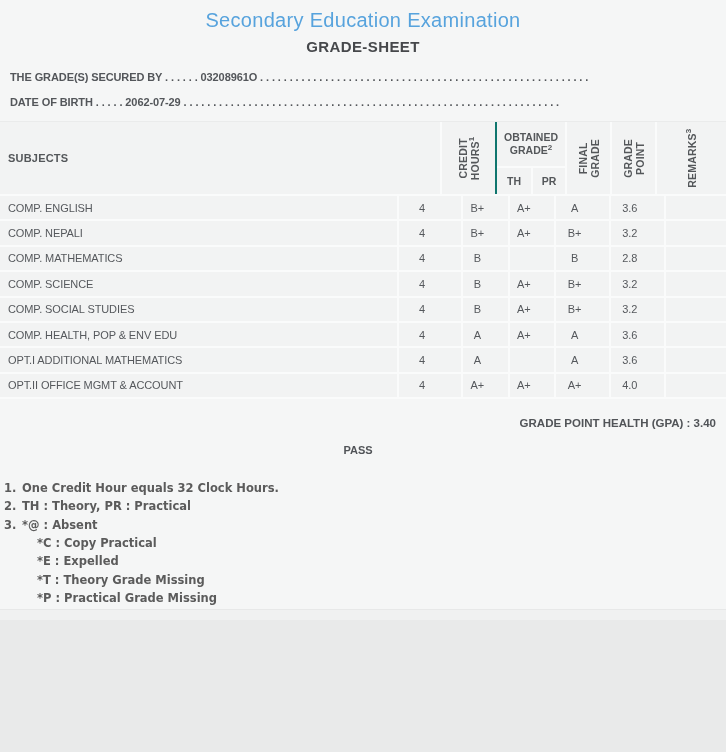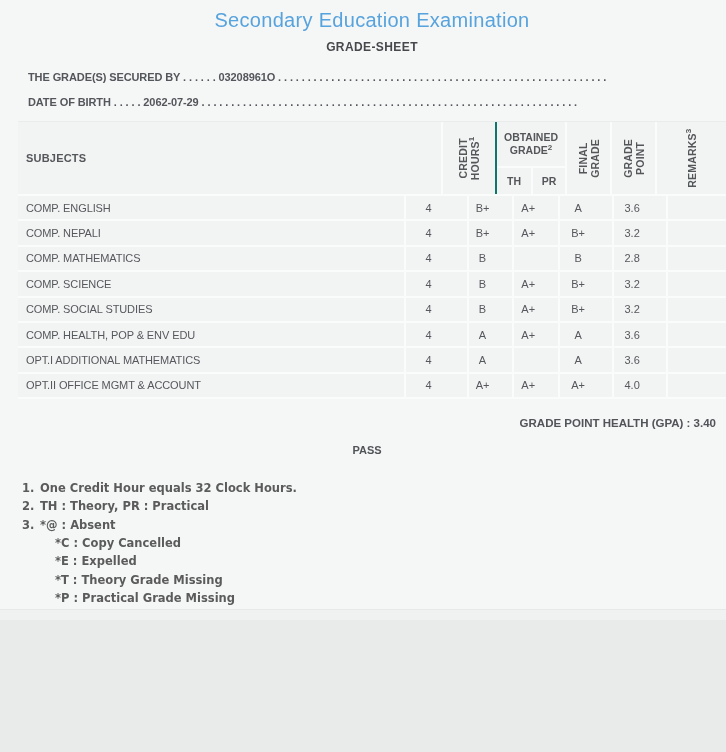--- a/index.html
+++ b/index.html
@@ -5,36 +5,35 @@
   html,body{margin:0;padding:0;background:#e9eaea;}
   .sheet{
     position:relative;
     width:726px;height:620px;
     margin:0 auto;
     background:#f5f6f6;
     overflow:hidden;
     font-family:"Liberation Sans",sans-serif;
     color:#54575a;
     box-sizing:border-box;
-    padding-left:18px;
   }
   
   .page-title{
     margin-top:8px;
     text-align:center;
     font-size:20px;
     font-weight:400;
     letter-spacing:.3px;
     color:#57a3dd;
     line-height:24px;
   }
   .page-subtitle{
     margin-top:7px;
     text-align:center;
-    font-size:12px;
+    font-size:15px;
     font-weight:700;
     letter-spacing:.4px;
     color:#46484b;
     line-height:16px;
   }
   .info-block{margin-top:10px;}
   .info-line{
     padding-left:10px;
     padding-right:8px;
     font-size:11px;
@@ -314,21 +313,21 @@
       <span>One Credit Hour equals 32 Clock Hours.</span>
     </div>
     <div class="fn-item">
       <span class="fn-num">2.</span>
       <span>TH : Theory, PR : Practical</span>
     </div>
     <div class="fn-item">
       <span class="fn-num">3.</span>
       <span>*@ : Absent</span>
     </div>
-    <div class="fn-sub">*C : Copy Cancelled</div>
+    <div class="fn-sub">*C : Copy Practical</div>
     <div class="fn-sub">*E : Expelled</div>
     <div class="fn-sub">*T : Theory Grade Missing</div>
     <div class="fn-sub">*P : Practical Grade Missing</div>
   </div>
 
   <div class="note-sep"></div>
   <div class="note-label">Note:</div>
 
   <div class="footer-strip"></div>
 

